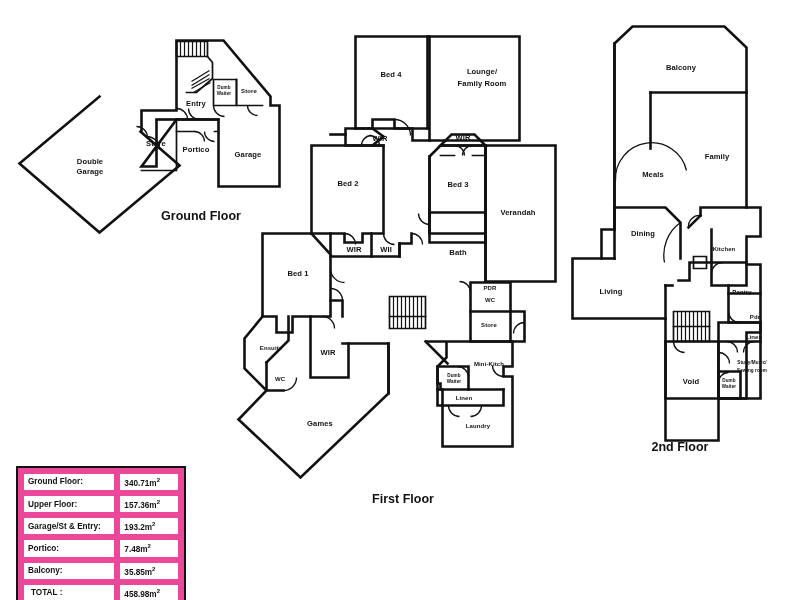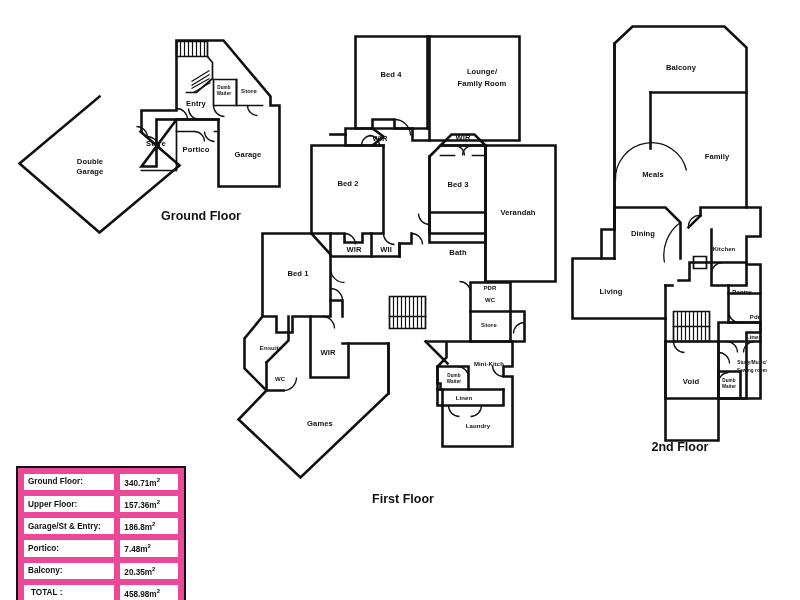--- a/index.html
+++ b/index.html
@@ -380,29 +380,29 @@
         <tr>
           <td class="label-cell">Ground Floor:</td>
           <td class="value-cell"><span>340.71m</span><span class="sup">2</span></td>
         </tr>
         <tr>
           <td class="label-cell">Upper Floor:</td>
           <td class="value-cell"><span>157.36m</span><span class="sup">2</span></td>
         </tr>
         <tr>
           <td class="label-cell">Garage/St &amp; Entry:</td>
-          <td class="value-cell"><span>186.8m</span><span class="sup">2</span></td>
+          <td class="value-cell"><span>193.2m</span><span class="sup">2</span></td>
         </tr>
         <tr>
           <td class="label-cell">Portico:</td>
           <td class="value-cell"><span>7.48m</span><span class="sup">2</span></td>
         </tr>
         <tr>
           <td class="label-cell">Balcony:</td>
-          <td class="value-cell"><span>20.35m</span><span class="sup">2</span></td>
+          <td class="value-cell"><span>35.85m</span><span class="sup">2</span></td>
         </tr>
         <tr class="total-row">
           <td class="label-cell">TOTAL :</td>
           <td class="value-cell"><span>458.98m</span><span class="sup">2</span></td>
         </tr>
       </tbody>
     </table>
   </div>
 
 </div>

